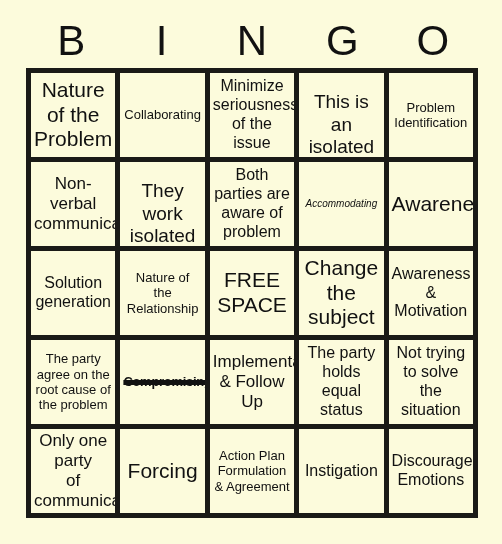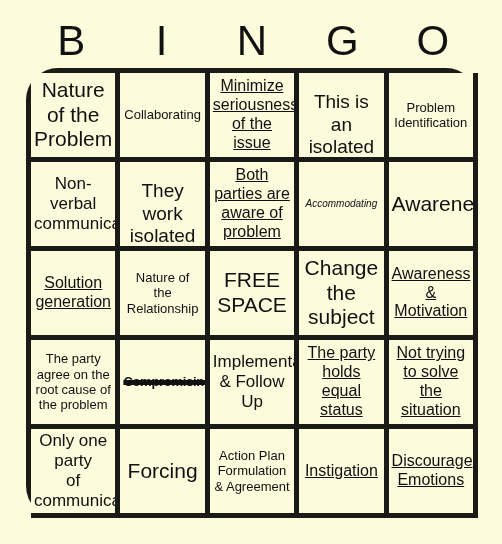--- a/index.html
+++ b/index.html
@@ -44,21 +44,20 @@
     top: 68px;
     width: 452px;
     height: 450px;
     box-sizing: border-box;
     border-top: 5px solid #1a1a17;
     border-left: 5px solid #1a1a17;
     display: grid;
     grid-template-columns: repeat(5, 1fr);
     grid-template-rows: repeat(5, 1fr);
     background: #0f766e;
-    border-radius: 32px;
   }
   .cell {
     box-sizing: border-box;
     border-right: 5px solid #1a1a17;
     border-bottom: 5px solid #1a1a17;
     background: #fcfbdc;
     display: flex;
     align-items: center;
     justify-content: center;
     text-align: center;
@@ -68,21 +67,21 @@
   .cell-text {
     display: block;
     color: #111111;
     line-height: 1.18;
     width: 100%;
     white-space: pre-line;
   }
   
   .fs-xl  { font-size: 21px; }
   .fs-lg  { font-size: 19px; margin-top: 42px; }
-  .fs-md  { font-size: 16px; text-decoration: underline; }
+  .fs-md  { font-size: 16px; }
   .fs-sm  { font-size: 13px; }
   .fs-xs  { font-size: 17px; }
   .fs-xxs { font-size: 10px; font-style: italic; }
 
   .marked .cell-text {
     font-weight: bold;
     text-decoration: line-through;
     text-decoration-thickness: 5px;
     text-decoration-color: #111111;
     letter-spacing: -0.3px;

